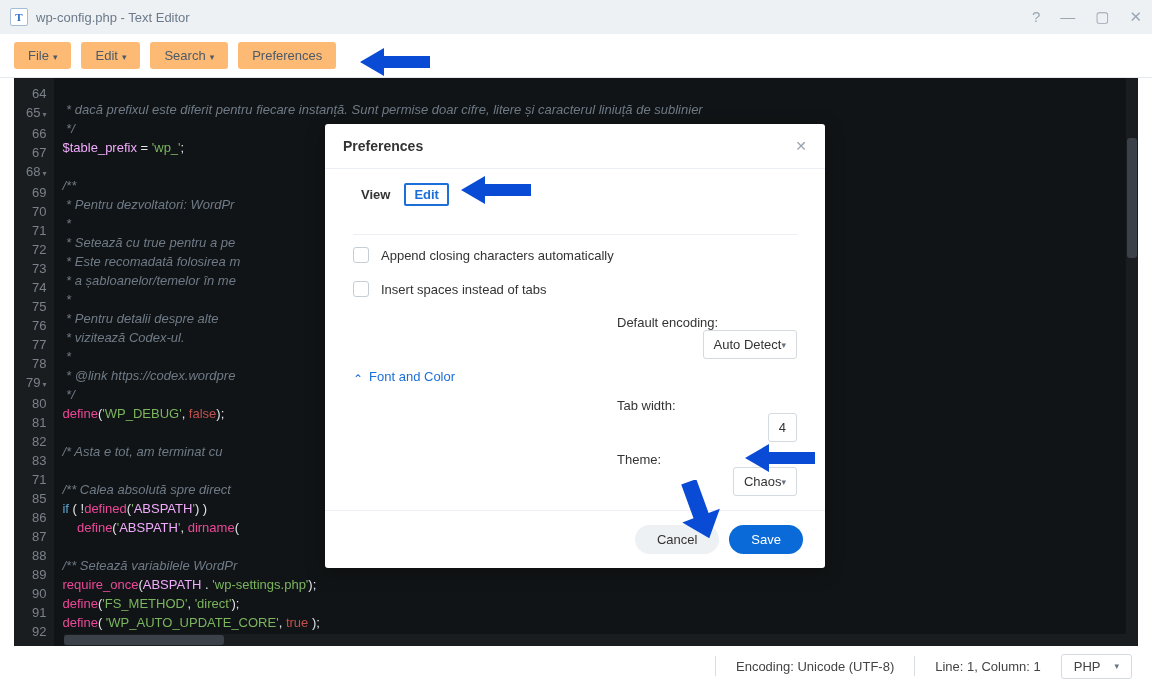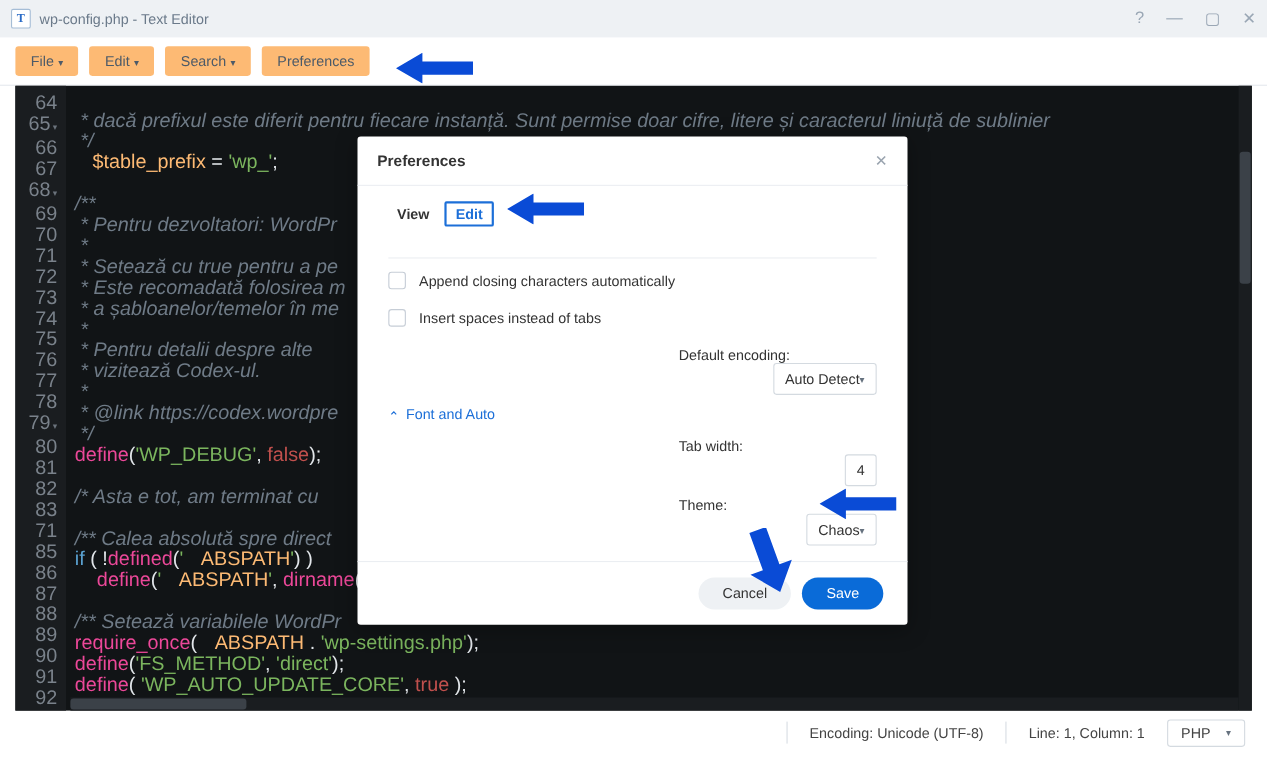--- a/index.html
+++ b/index.html
@@ -10,27 +10,27 @@
 .titlebar .app-icon { width: 18px; height: 18px; border: 1px solid #a5bdd6; border-radius: 2px; margin-right: 8px; display: inline-flex; align-items: center; justify-content: center; color: #2a6bc6; font-family: serif; font-weight: bold; font-size: 11px; background: #fff; }
 .titlebar .title { }
 .titlebar .win-ctrls { margin-left: auto; display: flex; gap: 20px; color: #9aa7b5; font-size: 15px; }
 
 
 .toolbar { height: 44px; display: flex; align-items: center; padding: 0 14px; gap: 10px; border-bottom: 1px solid #e5e9ee; }
 .tbtn { background: #fdba74; border: 0; color: #4c5a68; font-size: 13px; padding: 6px 14px; border-radius: 3px; cursor: pointer; }
 .caret { margin-left: 4px; font-size: 9px; }
 
 
-.editor-wrap { position: relative; background: #111416; margin: 0 14px; height: 568px; display: flex; font-family: Consolas, "Courier New", monospace; font-size: 18px; }
+.editor-wrap { position: relative; background: #111416; margin: 0 14px; height: 568px; display: flex; font-family: Consolas, "Courier New", monospace; font-size: 13px; }
 .gutter { background: #1a1d20; color: #7a828b; text-align: right; padding: 4px 8px 4px 12px; line-height: 19px; }
 .gutter .ln { display: block; }
 .gutter .ln.fold::after { content: "▾"; font-size: 8px; margin-left: 2px; color: #6a727b; }
 .code { padding: 20px 8px; color: #e2e6ea; line-height: 19px; white-space: pre; flex: 1; overflow: hidden; }
 .c-com { color: #6f7b87; font-style: italic; }
-.c-var { color: #fdba74; margin-left: 16px; }
+.c-var { color: #f0abfc; }
 .c-str { color: #7bb55e; }
 .c-bool{ color: #c0504d; }
 .c-if  { color: #5aa1d0; }
 .c-def { color: #ec4899; }
 .scrollbar-v { position: absolute; right: 0; top: 0; bottom: 0; width: 12px; background: #1a1d20; }
 .scrollbar-v .thumb { position: absolute; right: 1px; width: 10px; top: 60px; height: 120px; background: #3b4148; border-radius: 3px; }
 .scrollbar-h { position: absolute; left: 50px; right: 12px; bottom: 0; height: 12px; background: #1a1d20; }
 .scrollbar-h .thumb { position: absolute; left: 0; width: 160px; top: 1px; height: 10px; background: #3b4148; border-radius: 3px; }
 
 
@@ -160,21 +160,21 @@
     </div>
 
     <div class="form-row">
       <label>Default encoding:</label>
       <div class="sel">
         <span>Auto Detect</span>
         <span class="car">▾</span>
       </div>
     </div>
 
-    <div class="collapse-hd">Font and Auto</div>
+    <div class="collapse-hd">Font and Color</div>
 
     <div class="form-row">
       <label>Tab width:</label>
       <div class="txt">
           <span>4</span>
         </div>
     </div>
     <div class="form-row">
       <label>Theme:</label>
       <div class="sel">

